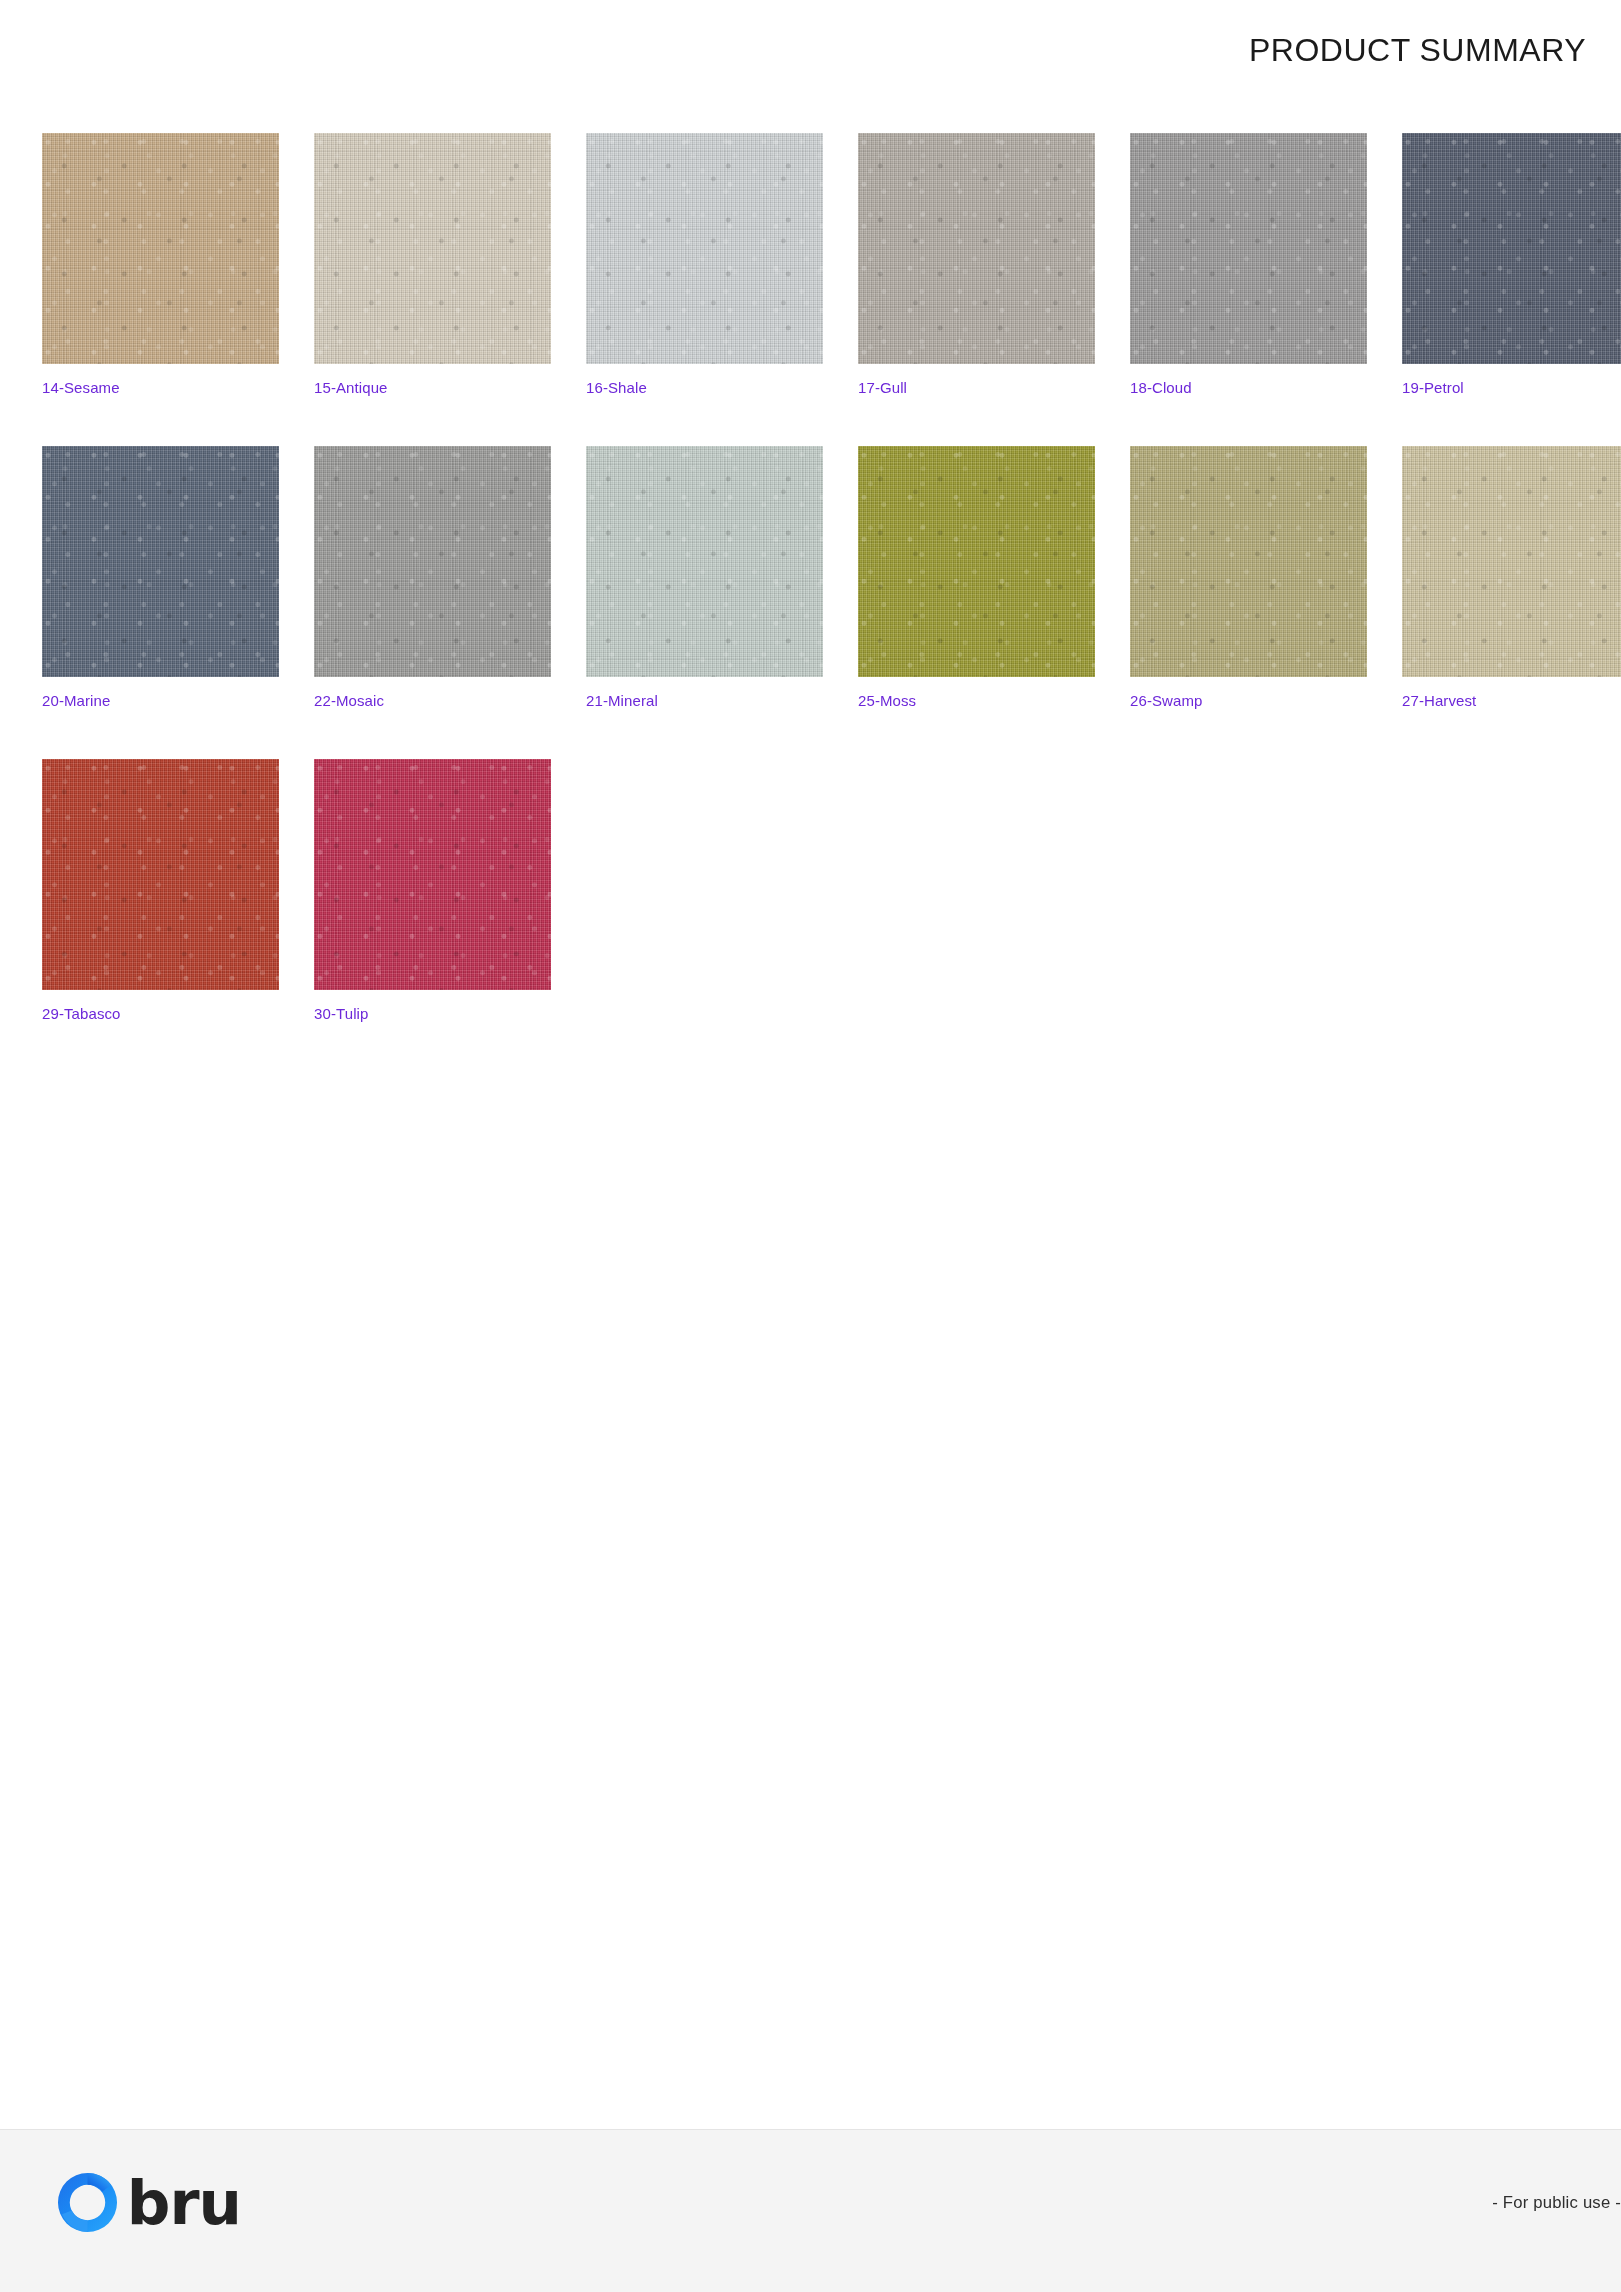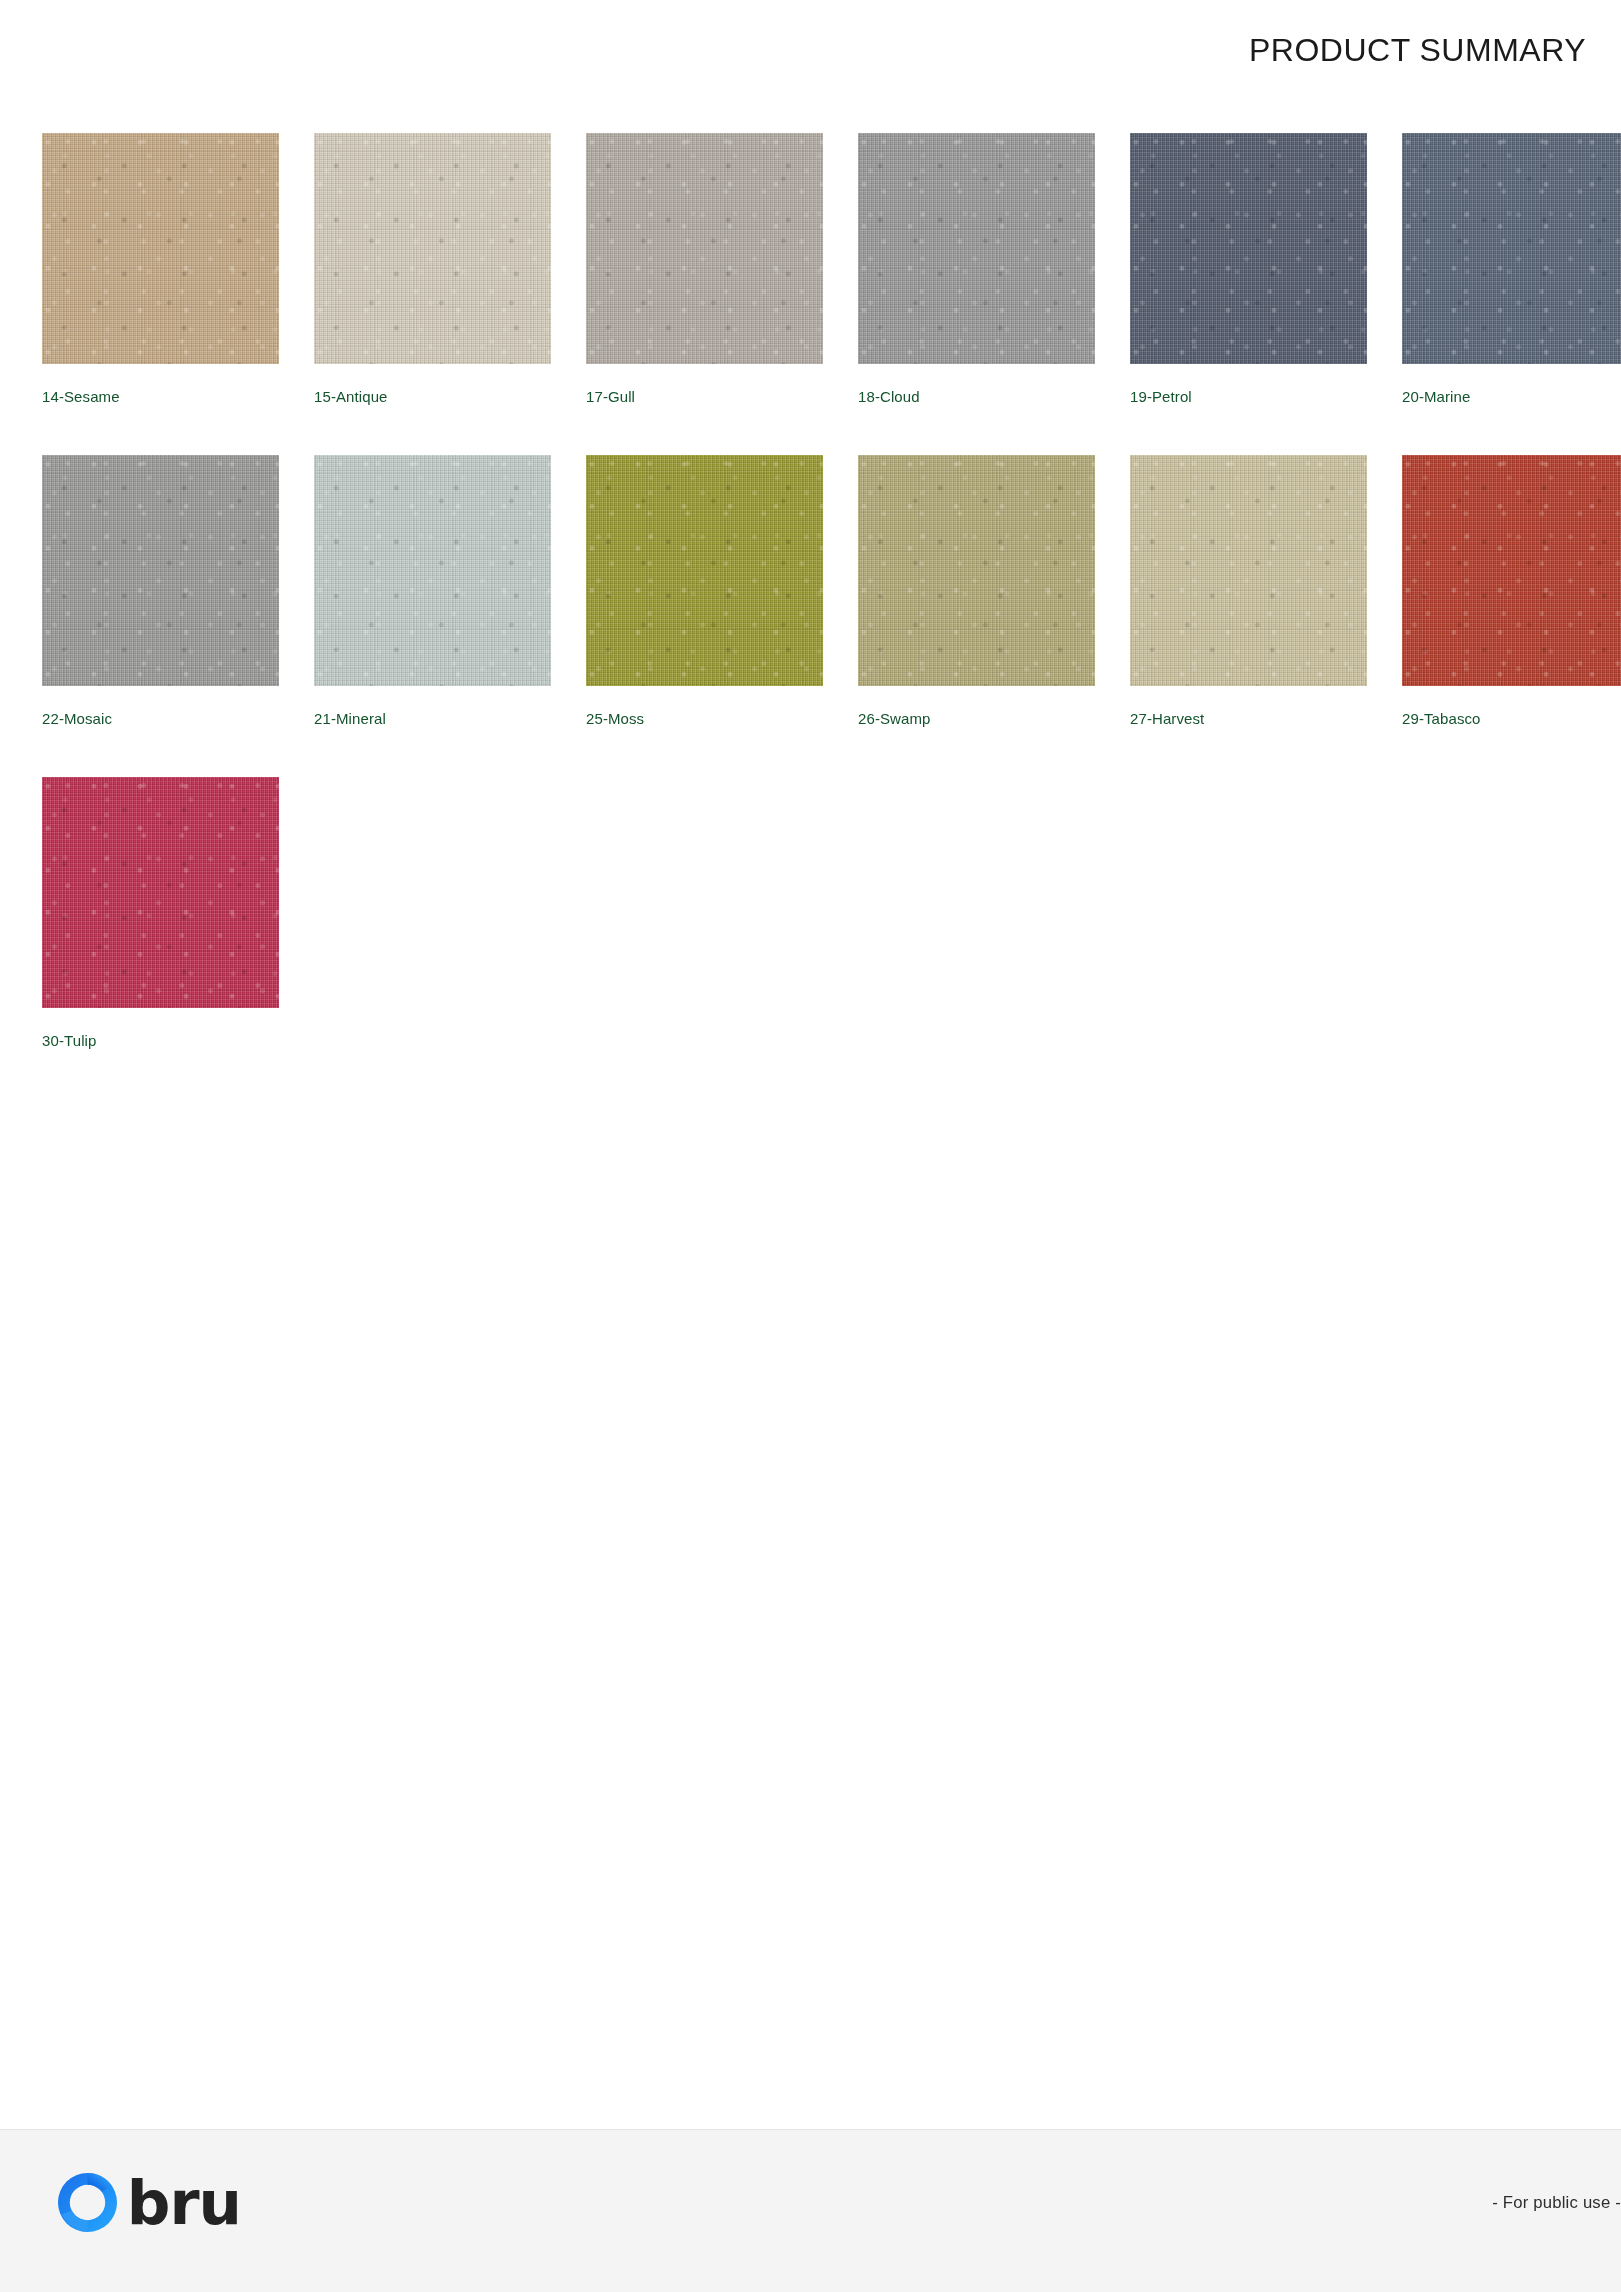--- a/index.html
+++ b/index.html
@@ -86,23 +86,23 @@
       radial-gradient(circle at 37% 61%, rgba(0,0,0,0.14) 0 2px, transparent 2.9px),
       radial-gradient(circle at 68% 17%, rgba(255,255,255,0.18) 0 2px, transparent 2.9px),
       radial-gradient(circle at 82% 74%, rgba(0,0,0,0.12) 0 2px, transparent 2.9px),
       radial-gradient(circle at 24% 86%, rgba(255,255,255,0.15) 0 2px, transparent 2.9px),
       radial-gradient(circle at 55% 39%, rgba(255,255,255,0.12) 0 2px, transparent 2.9px);
     background-size: 46px 42px, 60px 54px, 38px 50px, 70px 62px, 52px 44px, 42px 58px;
     opacity: 0.9;
     pointer-events: none;
   }
   .swatch-label {
-    margin-top: 24px;
+    margin-top: 15px;
     font-size: 15px;
-    color: #14532d;
+    color: #6d28d9;
     letter-spacing: 0.1px;
     line-height: 1.2;
     white-space: nowrap;
   }
 
   
   .footer {
     position: absolute;
     left: 0;
     bottom: 0;
@@ -151,20 +151,24 @@
   </div>
 
   <div class="swatch-grid">
       <div class="swatch-cell">
         <div class="swatch-chip" style="background-color: rgb(198, 171, 135);"></div>
         <div class="swatch-label">14-Sesame</div>
       </div>
       <div class="swatch-cell">
         <div class="swatch-chip" style="background-color: rgb(213, 205, 189);"></div>
         <div class="swatch-label">15-Antique</div>
+      </div>
+      <div class="swatch-cell">
+        <div class="swatch-chip" style="background-color: rgb(206, 210, 212);"></div>
+        <div class="swatch-label">16-Shale</div>
       </div>
       <div class="swatch-cell">
         <div class="swatch-chip" style="background-color: rgb(178, 172, 164);"></div>
         <div class="swatch-label">17-Gull</div>
       </div>
       <div class="swatch-cell">
         <div class="swatch-chip" style="background-color: rgb(155, 154, 154);"></div>
         <div class="swatch-label">18-Cloud</div>
       </div>
       <div class="swatch-cell">

